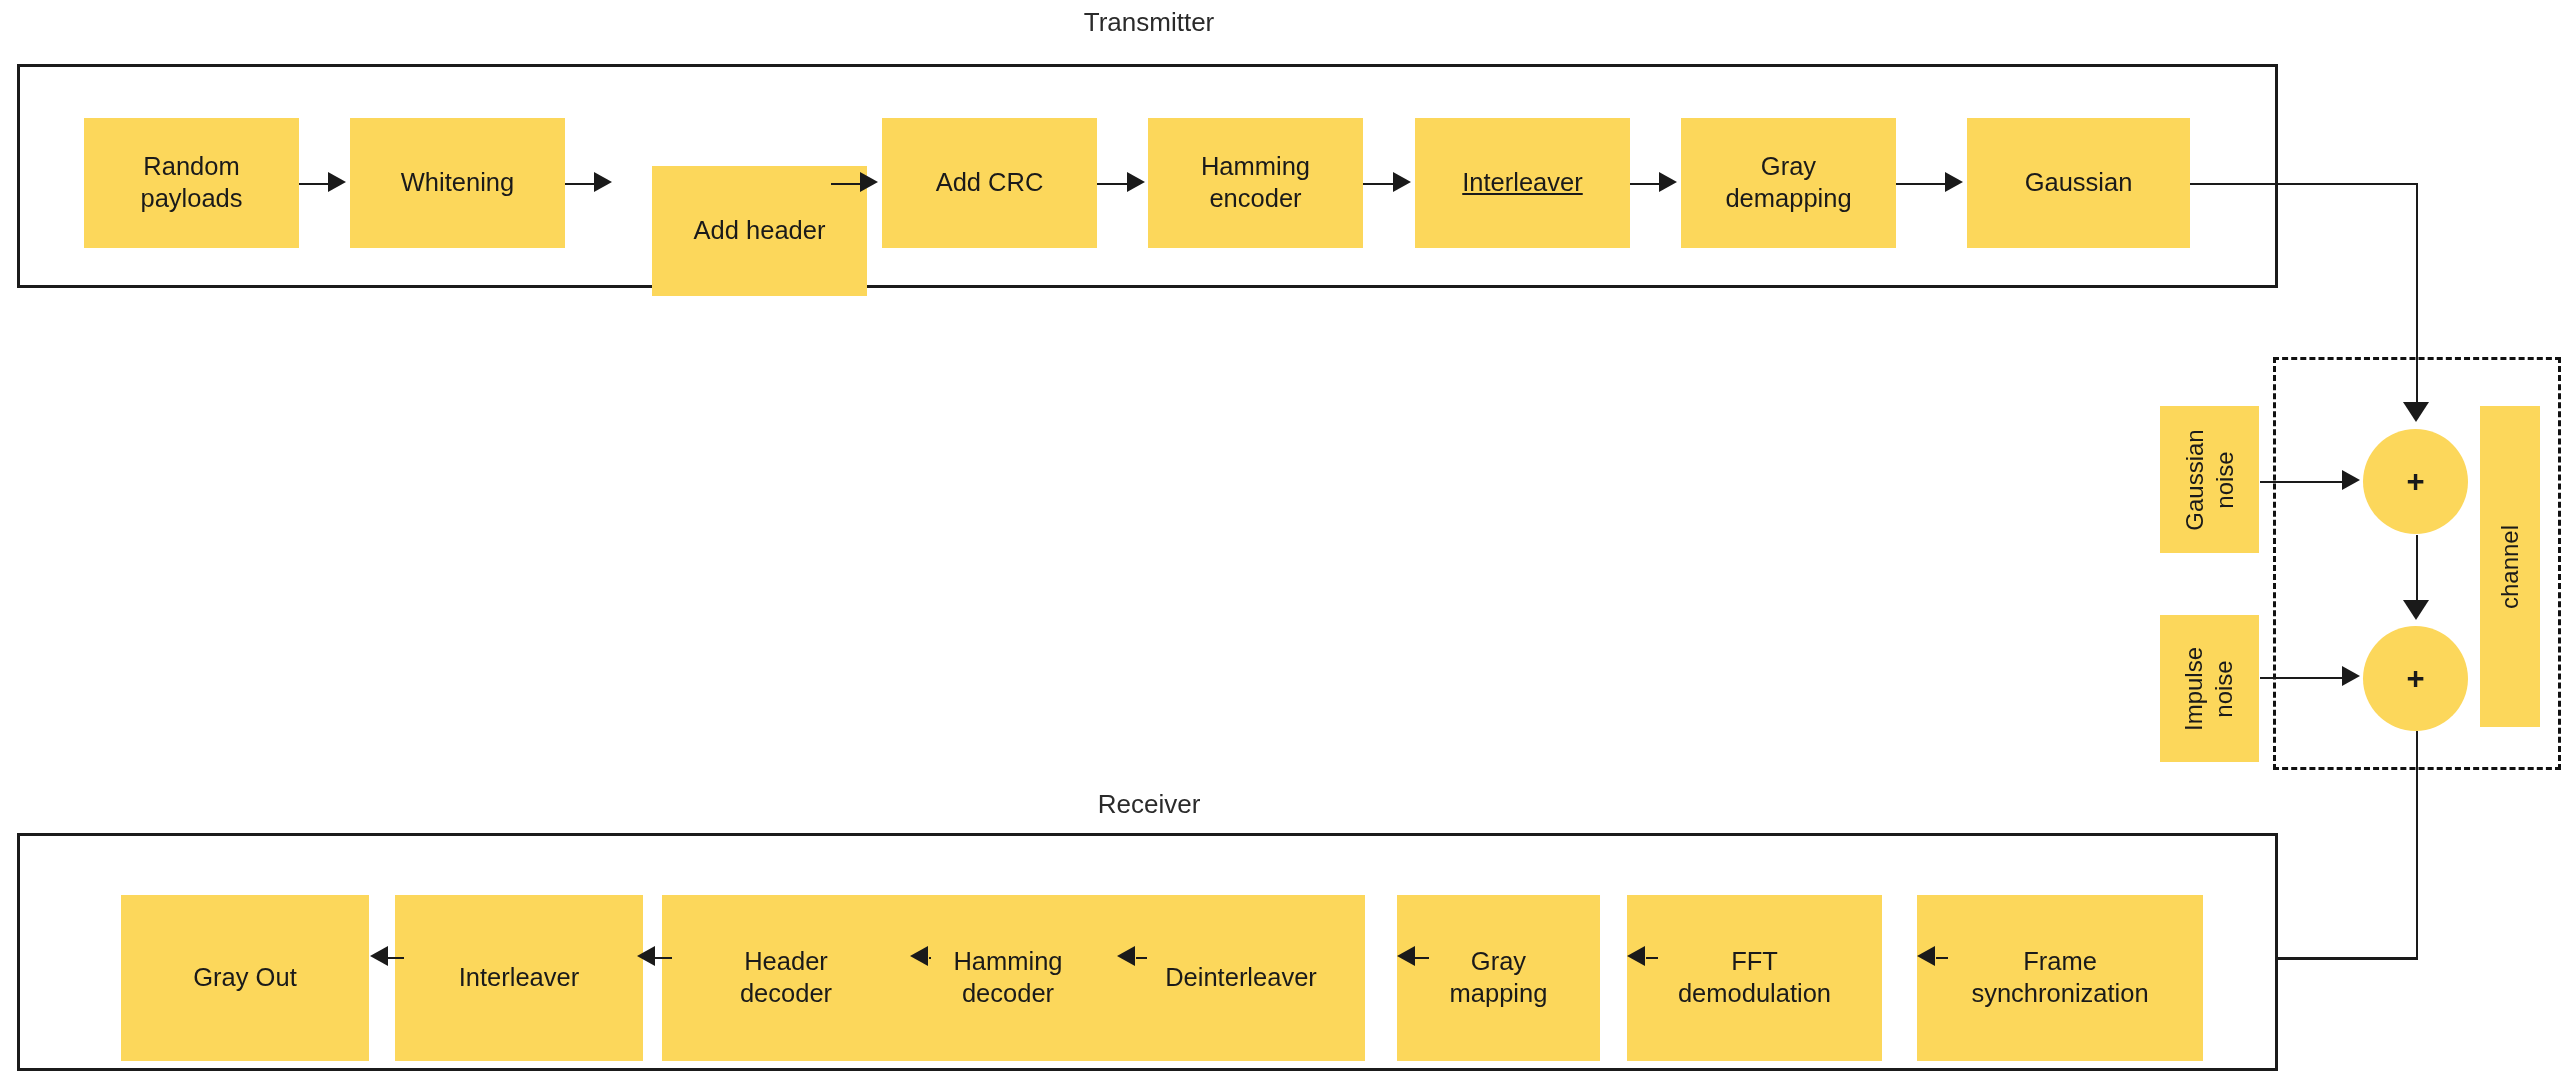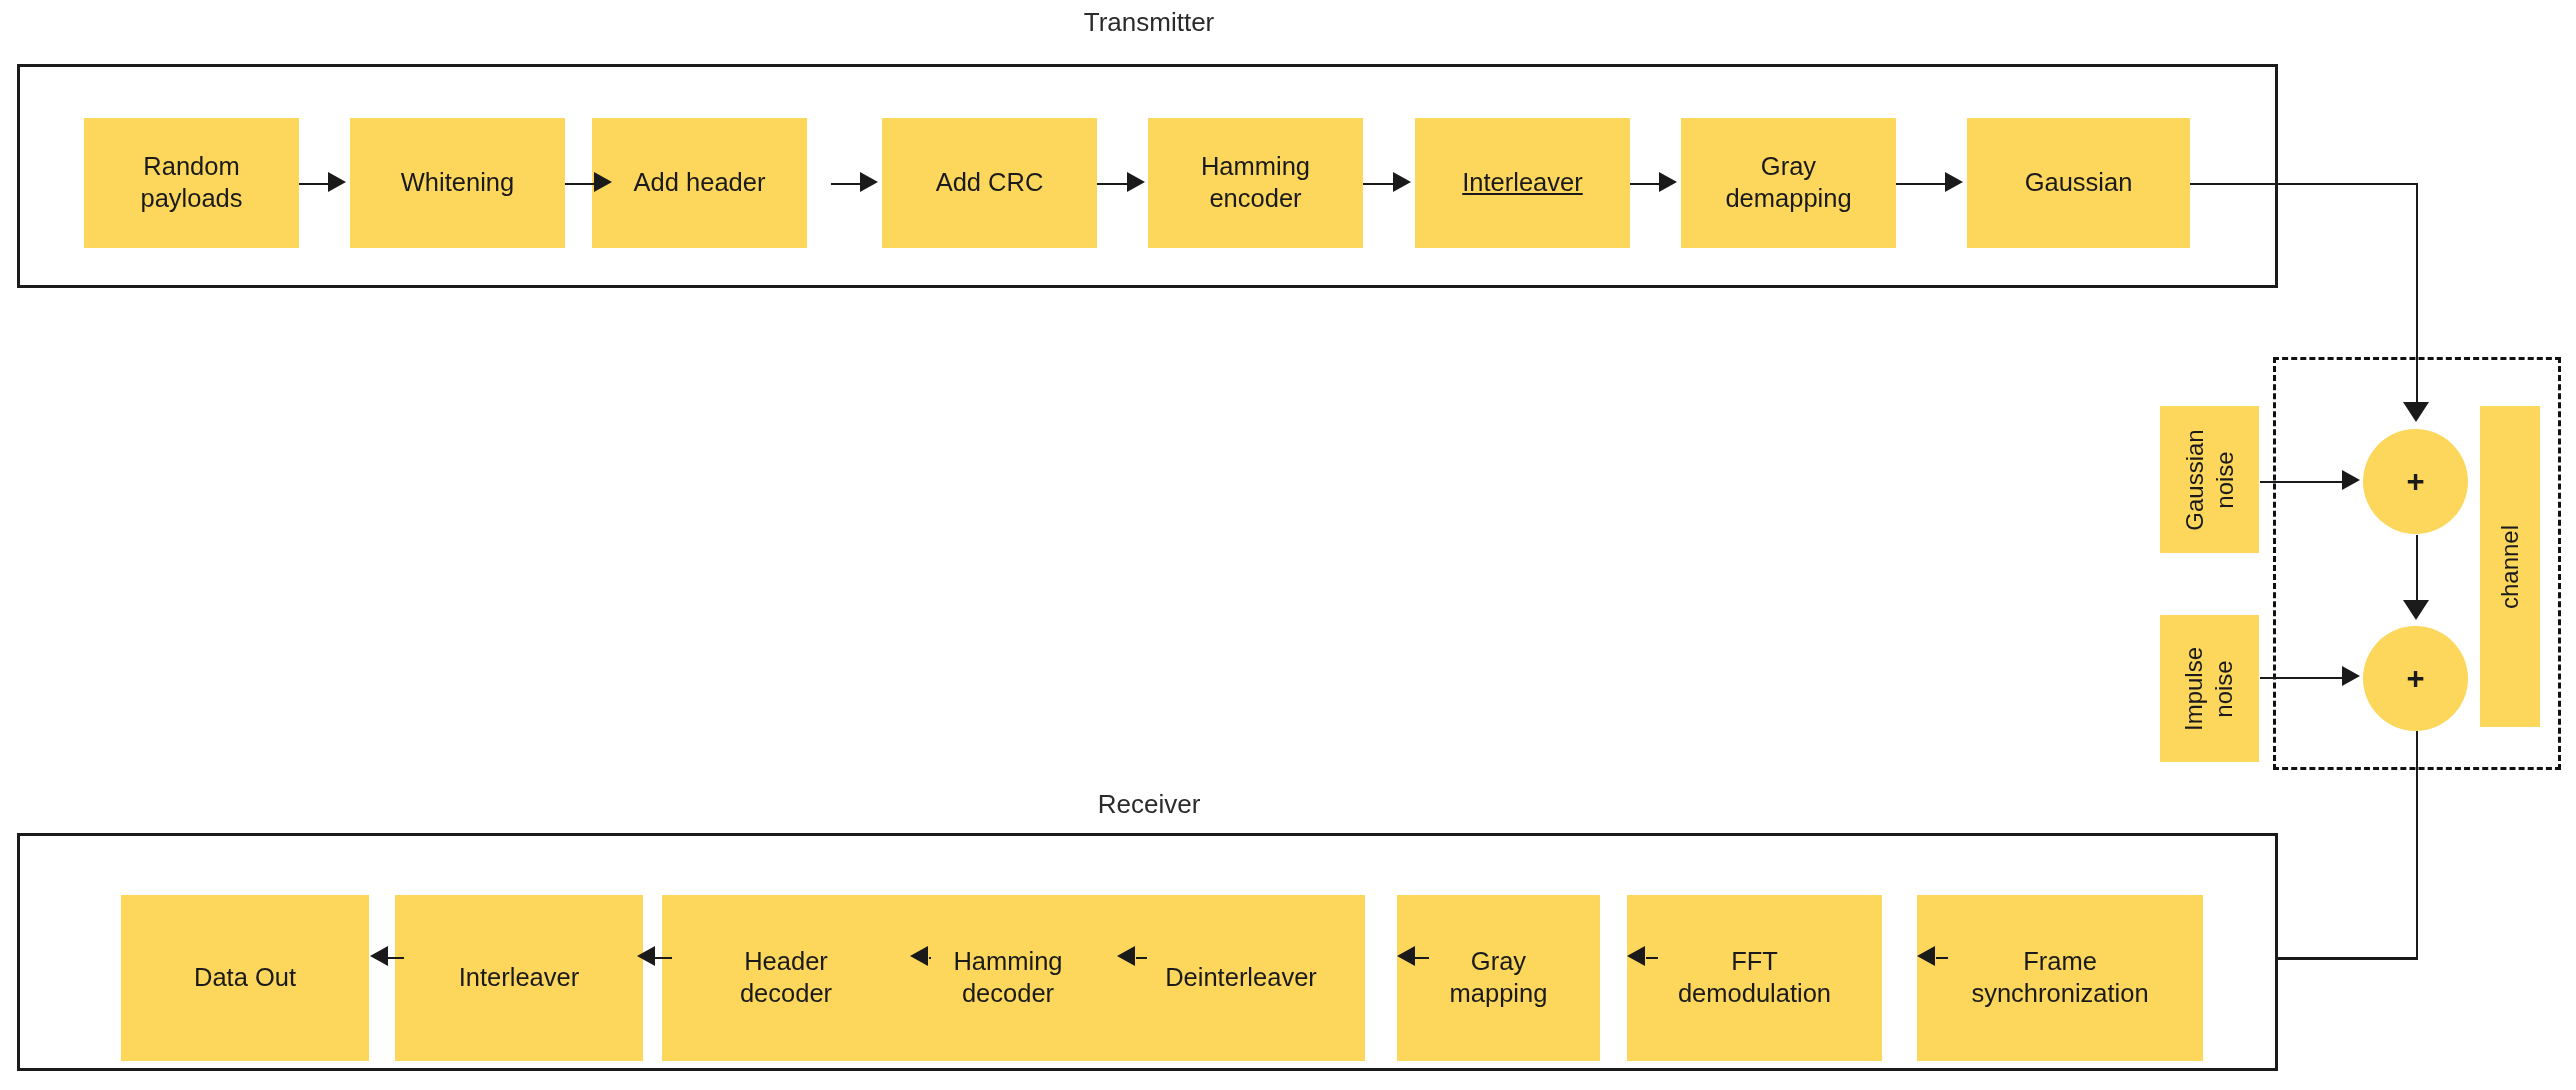--- a/index.html
+++ b/index.html
@@ -163,21 +163,21 @@
     </span>
   </div>
 
   <div class="block tx-block" style="left:84px;">
     <span>
       <span>Random</span>
       <span>payloads</span>
     </span>
   </div>
 
-  <div class="block tx-block" style="left:592px;">
+  <div class="block tx-block" style="left:652px;margin-top:48px;">
     <span>
       <span>Add header</span>
     </span>
   </div>
 
   <div class="block tx-block" style="left:882px;">
     <span>
       <span>Add CRC</span>
     </span>
   </div>
@@ -273,21 +273,21 @@
   <div class="vline" style="left:2416px;top:731px;height:228px;"></div>
   <div class="hline thick" style="left:2137px;top:957px;width:281px;"></div>
   <div class="arrow-left big" style="left:2109px;top:940px;"></div>
 
   <div class="section-title" id="rx-title">Receiver</div>
 
   <div class="section-frame" id="rx-frame"></div>
 
   <div class="block rx-block" style="left:121px;">
     <span>
-      <span>Data Out</span>
+      <span>Gray Out</span>
     </span>
   </div>
 
   <div class="block rx-block" style="left:395px;">
     <span>
       <span>Interleaver</span>
     </span>
   </div>
 
   <div class="block rx-block" style="left:662px;">

